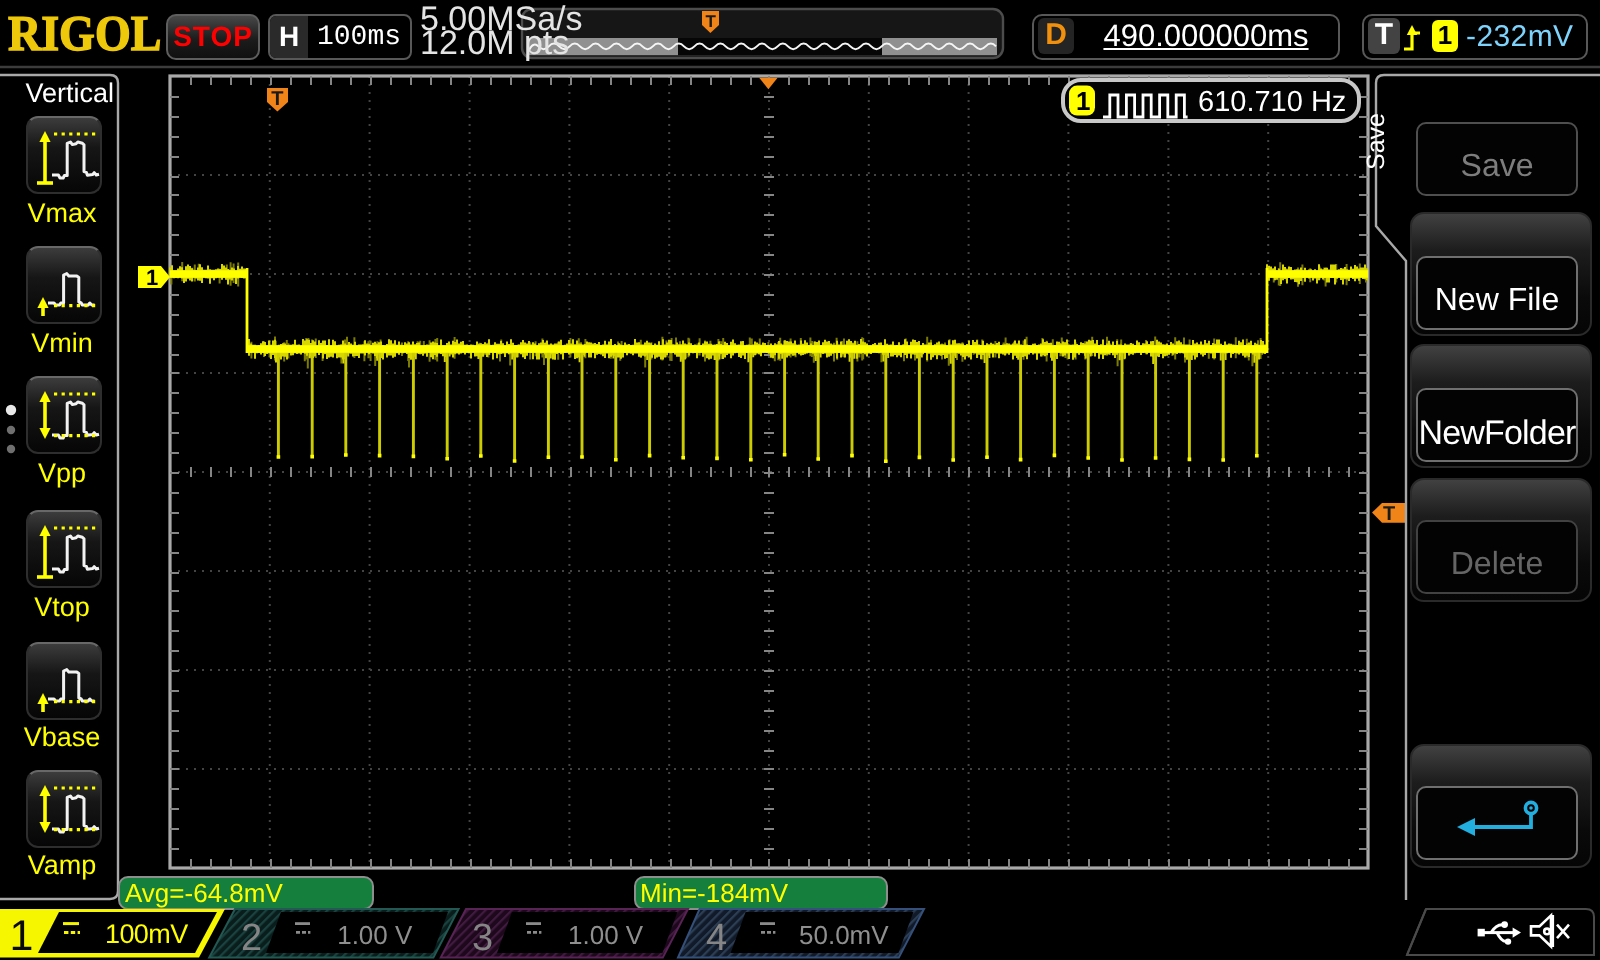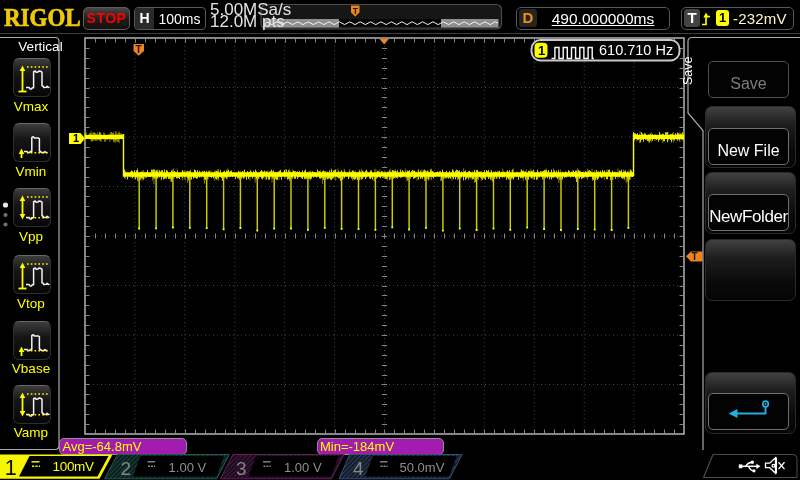--- a/index.html
+++ b/index.html
@@ -10,53 +10,53 @@
   font-size:25px; color:#eec80a; letter-spacing:0; -webkit-text-stroke:0.7px #eec80a;
   transform:scaleX(0.92); transform-origin:left; }
 #stop { left:83px; top:6.5px; width:47px; height:23px; border-radius:5px;
   background:linear-gradient(180deg,#484848,#1c1c1c 55%,#101010); border:1px solid #5e5e5e;
   color:#f00; font-weight:bold; font-size:14px; text-align:center; line-height:21px;
   letter-spacing:0.5px; }
 #hbox { left:134px; top:7px; width:72px; height:22.5px; border-radius:4px;
   background:#000; border:1px solid #585858; color:#fff; }
 #hbox .h { position:absolute; left:0; top:0; width:19px; height:100%; background:#2a2a2a;
   border-radius:3px 0 0 3px; font-weight:bold; font-size:14px; text-align:center; line-height:21px; }
-#hbox .v { position:absolute; left:19px; right:0; top:0; font-size:14px; text-align:center; line-height:22px; }
+#hbox .v { position:absolute; left:19px; right:0; top:0; font-size:14px; text-align:center; line-height:22px;font-family:Liberation Mono, monospace; }
 #srate { left:210px; top:3.5px; font-size:17px; line-height:12.6px; color:#e4e4e4; }
 #dbox { left:516px; top:6.5px; width:154px; height:23px; border-radius:5px;
   background:#000; border:1px solid #585858; }
 #dbox .d { position:absolute; left:2px; top:1.5px; width:18px; height:18px; background:#242424;
   border-radius:3px; color:#f0900c; font-weight:bold; font-size:15px; text-align:center; line-height:18px; }
 #dbox .v { position:absolute; left:20px; right:0; top:0; color:#fff; font-size:15.5px;
   text-align:center; line-height:22px;text-decoration:underline; }
 #tbox { left:681px; top:6.5px; width:113px; height:23px; border-radius:5px;
   background:#000; border:1px solid #585858; }
 #tbox .t { position:absolute; left:2px; top:1.5px; width:16px; height:18px; background:#434343;
   border-radius:3px; color:#fff; font-weight:bold; font-size:15px; text-align:center; line-height:18px; }
 #tbox .b1 { position:absolute; left:34px; top:2.5px; width:13px; height:16px; background:#ffff00;
   border-radius:3px; color:#000; font-weight:bold; font-size:13px; text-align:center; line-height:16px; }
-#tbox .mv { position:absolute; left:51px; top:0; color:#fef9c3; font-size:15px; letter-spacing:0.2px; line-height:22px; }
-#vertical { left:0; top:39px; width:81px; text-align:center; color:#fff; font-size:13.5px; }
+#tbox .mv { position:absolute; left:51px; top:0; color:#7dd3fc; font-size:15px; letter-spacing:0.2px; line-height:22px; }
+#vertical { left:0; top:39px; width:57px; text-align:right; color:#fff; font-size:13.5px; }
 .lbtn { position:absolute; left:13px; width:38px; height:39px; border-radius:6px;
   background:linear-gradient(180deg,#3c3c3c,#161616 40%,#060606);
   border:1px solid #2e2e2e; border-top-color:#686868; }
 .lbtn svg { display:block; }
 .llbl { position:absolute; left:0; width:62px; text-align:center; color:#ffff00; font-size:13.5px; }
 #savetab { left:689px; top:63px; width:14px; height:30px; color:#fff; font-size:12.5px;
   transform:rotate(-90deg); transform-origin:center; }
 .slab { position:absolute; left:704.5px; width:91px; height:62px; border-radius:7px;
   background:linear-gradient(180deg,#414141,#1d1d1d 30%,#0a0a0a 70%,#050505);
   border:1px solid #2a2a2a; }
 .mbtn { position:absolute; left:708px; width:81px; height:37px; border-radius:5px;
   font-size:16px; text-align:center; line-height:43px; background:#030303; }
 .mbtn.dis { border:1.3px solid #4f4f4f; color:#7d7d7d; }
 .mbtn.dis2 { border:1.3px solid #424242; color:#656565; }
 .mbtn.en { border:1.3px solid #6f6f6f; color:#fff; }
 .meas { position:absolute; top:437.5px; width:127.5px; height:17px; border-radius:5px;
-  border:1.2px solid #8e8e8e; background:#a21caf; color:#ffff00; font-size:13px;
+  border:1.2px solid #8e8e8e; background:#15803d; color:#ffff00; font-size:13px;
   line-height:15.5px; padding-left:2.5px; }
 </style></head>
 <body>
 <div id="scr">
 <svg style="position:absolute;left:0;top:0" width="800" height="480" font-family="'Liberation Sans',sans-serif">
       <line x1="134.9" y1="38" x2="134.9" y2="434" stroke="#444" stroke-width="1" stroke-dasharray="1 3"></line>
       <line x1="184.8" y1="38" x2="184.8" y2="434" stroke="#444" stroke-width="1" stroke-dasharray="1 3"></line>
       <line x1="234.8" y1="38" x2="234.8" y2="434" stroke="#444" stroke-width="1" stroke-dasharray="1 3"></line>
       <line x1="284.7" y1="38" x2="284.7" y2="434" stroke="#444" stroke-width="1" stroke-dasharray="1 3"></line>
       <line x1="334.6" y1="38" x2="334.6" y2="434" stroke="#444" stroke-width="1" stroke-dasharray="1 3"></line>
@@ -190,20 +190,21 @@
     </div>
     <div class="llbl" style="top:425.0px">Vamp</div>
 <div class="abs" id="savetab">Save</div>
 <div class="slab" style="top:105.9px"></div>
     <div class="slab" style="top:172.3px"></div>
     <div class="slab" style="top:238.7px"></div>
     <div class="slab" style="top:371.5px"></div>
     <div class="mbtn dis" style="top:61px">Save</div>
     <div class="mbtn en" style="top:193.5px;font-size:17px;letter-spacing:-0.4px">NewFolder</div>
     <div class="mbtn en" style="top:127.5px">New File</div>
+    <div class="mbtn dis2" style="top:260.2px">Delete</div>
     <div class="mbtn en" style="top:393px"><svg width="82" height="34" viewBox="0 0 82 34" style="margin-top:1px">
         <circle cx="56.5" cy="9" r="2.8" fill="none" stroke="#22aede" stroke-width="1.8"></circle>
         <circle cx="56.5" cy="9" r="0.9" fill="#22aede"></circle>
         <path d="M56.5,11.8 V18.5 H28" stroke="#22aede" stroke-width="1.9" fill="none"></path>
         <polygon points="19.5,18.5 28.5,14 28.5,23" fill="#22aede"></polygon>
       </svg></div>
 <div class="meas" style="left:59px">Avg=-64.8mV</div>
     <div class="meas" style="left:316.5px">Min=-184mV</div>
 <svg style="position:absolute;left:0;top:0" width="800" height="480" font-family="'Liberation Sans',sans-serif">
       <defs>

